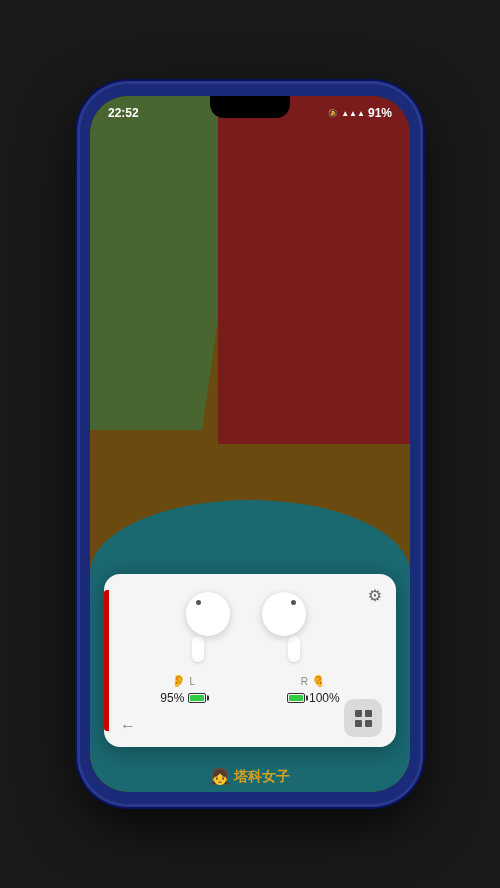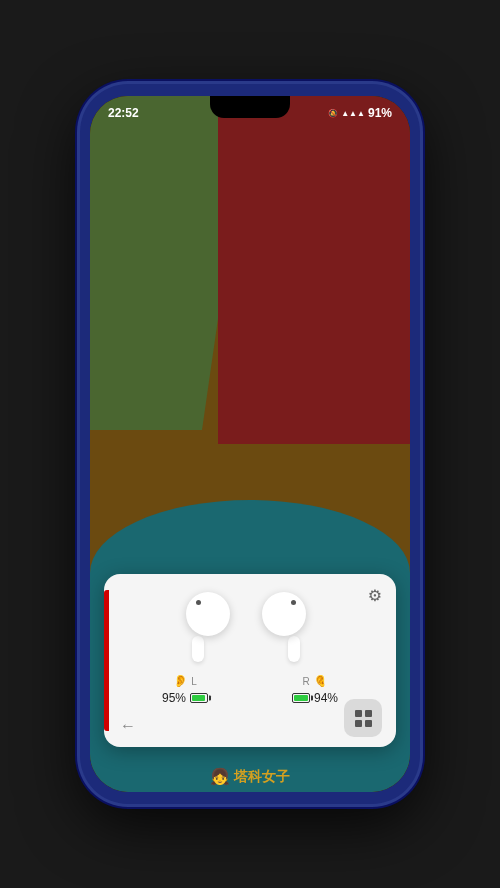--- a/index.html
+++ b/index.html
@@ -434,21 +434,21 @@
 
         <div class="battery-section">
           <div class="battery-label-row">
             <span class="lr-label">R</span>
             <span style="font-size:12px;transform:scaleX(-1);display:inline-block;">👂</span>
           </div>
           <div class="battery-pct">
             <div class="battery-bar-container">
               <div class="battery-fill full"></div>
             </div>
-            <span>94%</span>
+            <span>100%</span>
           </div>
         </div>
       </div>
 
       <div style="display:flex;justify-content:space-between;align-items:center;margin-top:10px;">
         <div class="nav-back" style="position:relative;bottom:auto;left:auto;">←</div>
         <div class="grid-button">
           <div class="grid-dots">
             <div class="grid-dot"></div>
             <div class="grid-dot"></div>

